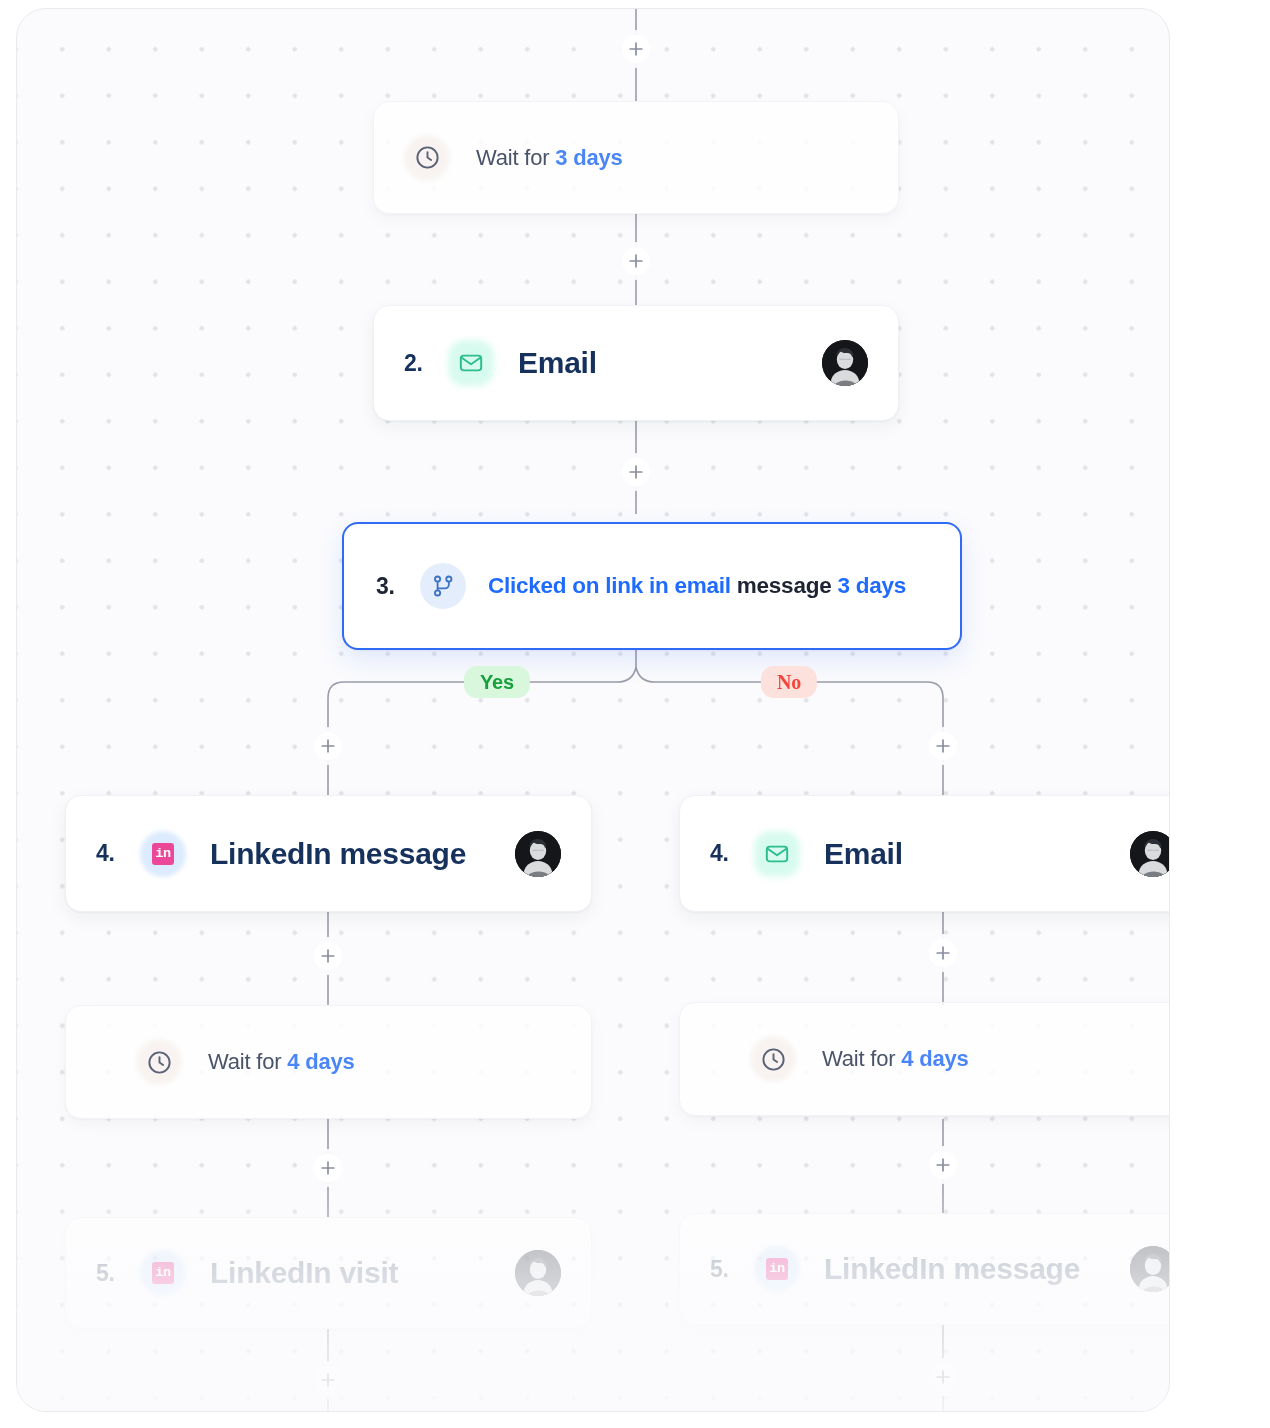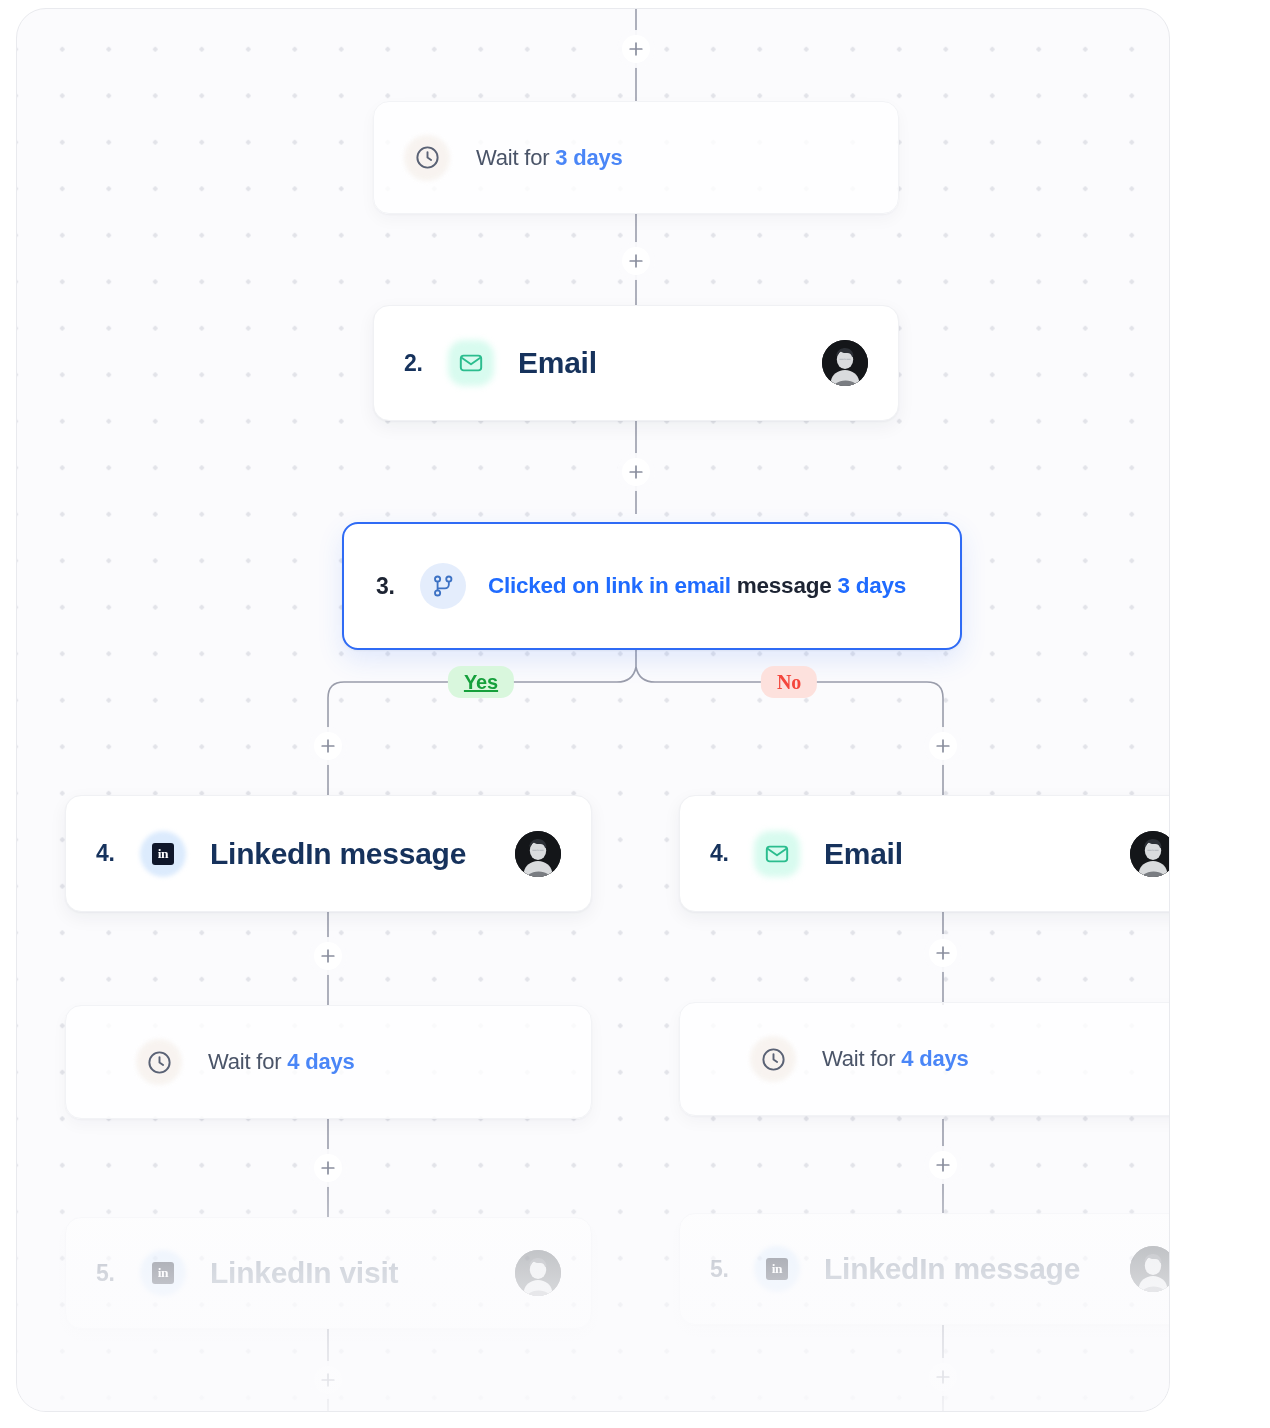--- a/index.html
+++ b/index.html
@@ -106,27 +106,27 @@
   }
   .ibadge .blob.mint   { background: #d8fbef; filter: blur(3px); }
   .ibadge .blob.blue   { background: #dcebfd; border-radius: 50%; filter: blur(2px); }
   .ibadge .blob.paleblue { background: #e4edfc; border-radius: 50%; }
   .ibadge .blob.warm   { background: #f7f2ee; border-radius: 50%; filter: blur(2px); opacity: .85; }
   .ibadge svg, .ibadge .li { position: relative; z-index: 2; }
 
   .li {
     width: 22px; height: 22px;
     border-radius: 3px;
-    background: #0f172a;
+    background: #ec4899;
     color: #ffffff;
     font-size: 13.5px;
     font-weight: 700;
     line-height: 22px;
     text-align: center;
-    font-family: Liberation Serif, serif;
+    font-family: Liberation Mono, monospace;
     letter-spacing: -0.3px;
   }
 
   .label {
     font-size: 30px;
     font-weight: 700;
     color: #16325c;
     letter-spacing: -0.25px;
     white-space: nowrap;
   }
@@ -317,21 +317,21 @@
         <circle cx="7" cy="18.4" r="2.4" fill="none" stroke="#3d72c4" stroke-width="1.7"></circle>
         <circle cx="17.4" cy="5.6" r="2.4" fill="none" stroke="#3d72c4" stroke-width="1.7"></circle>
         <path d="M7 8v8M17.4 8v2.6c0 2-1.6 3.6-3.6 3.6H7" fill="none" stroke="#3d72c4" stroke-width="1.7" stroke-linecap="round" stroke-linejoin="round"></path>
       </svg>
     </div>
     <div class="cond-text">
       <span class="b">Clicked on link in email</span><span> message </span><span class="b">3 days</span>
     </div>
   </div>
 
-  <div class="chip yes" style="left:464px; top:673px;text-decoration:underline;">Yes</div>
+  <div class="chip yes" style="left:480px; top:673px;">Yes</div>
   <div class="chip no" style="left:772px; top:673px;">No</div>
 
   <div class="card" style="left:48px; top:786px; width:527px; height:117px; padding:0 30px;">
     <div class="step-num" style="min-width:38px;">4.</div>
     <div class="ibadge" style="margin-left:6px; margin-right:24px;">
       <div class="blob blue"></div>
       <div class="li">in</div>
     </div>
     <div class="label">LinkedIn message</div>
     <div style="flex:1 1 auto;"></div>

